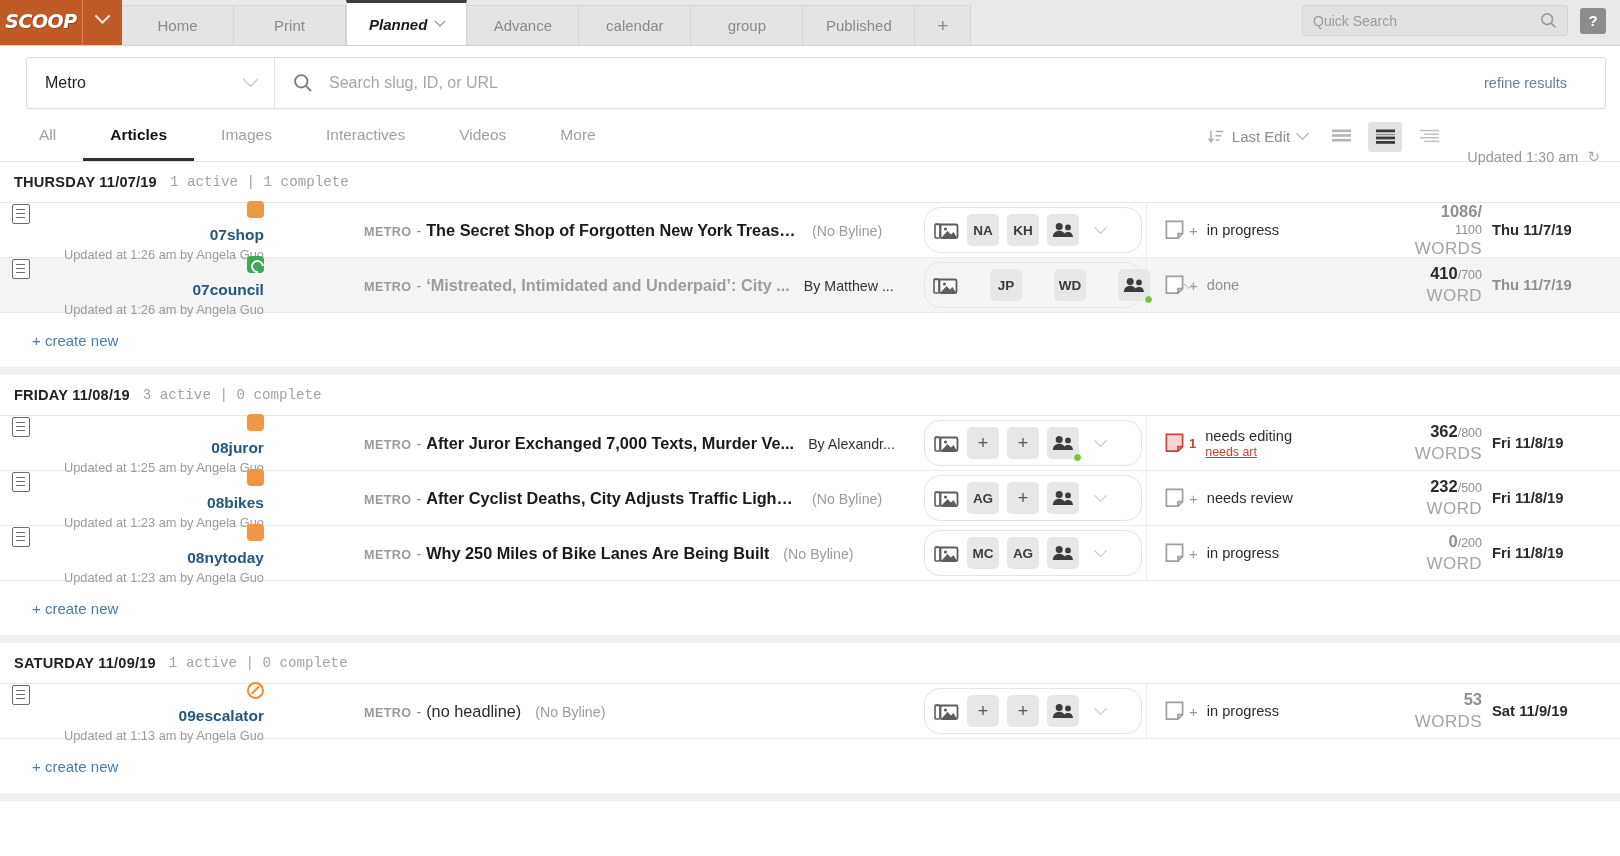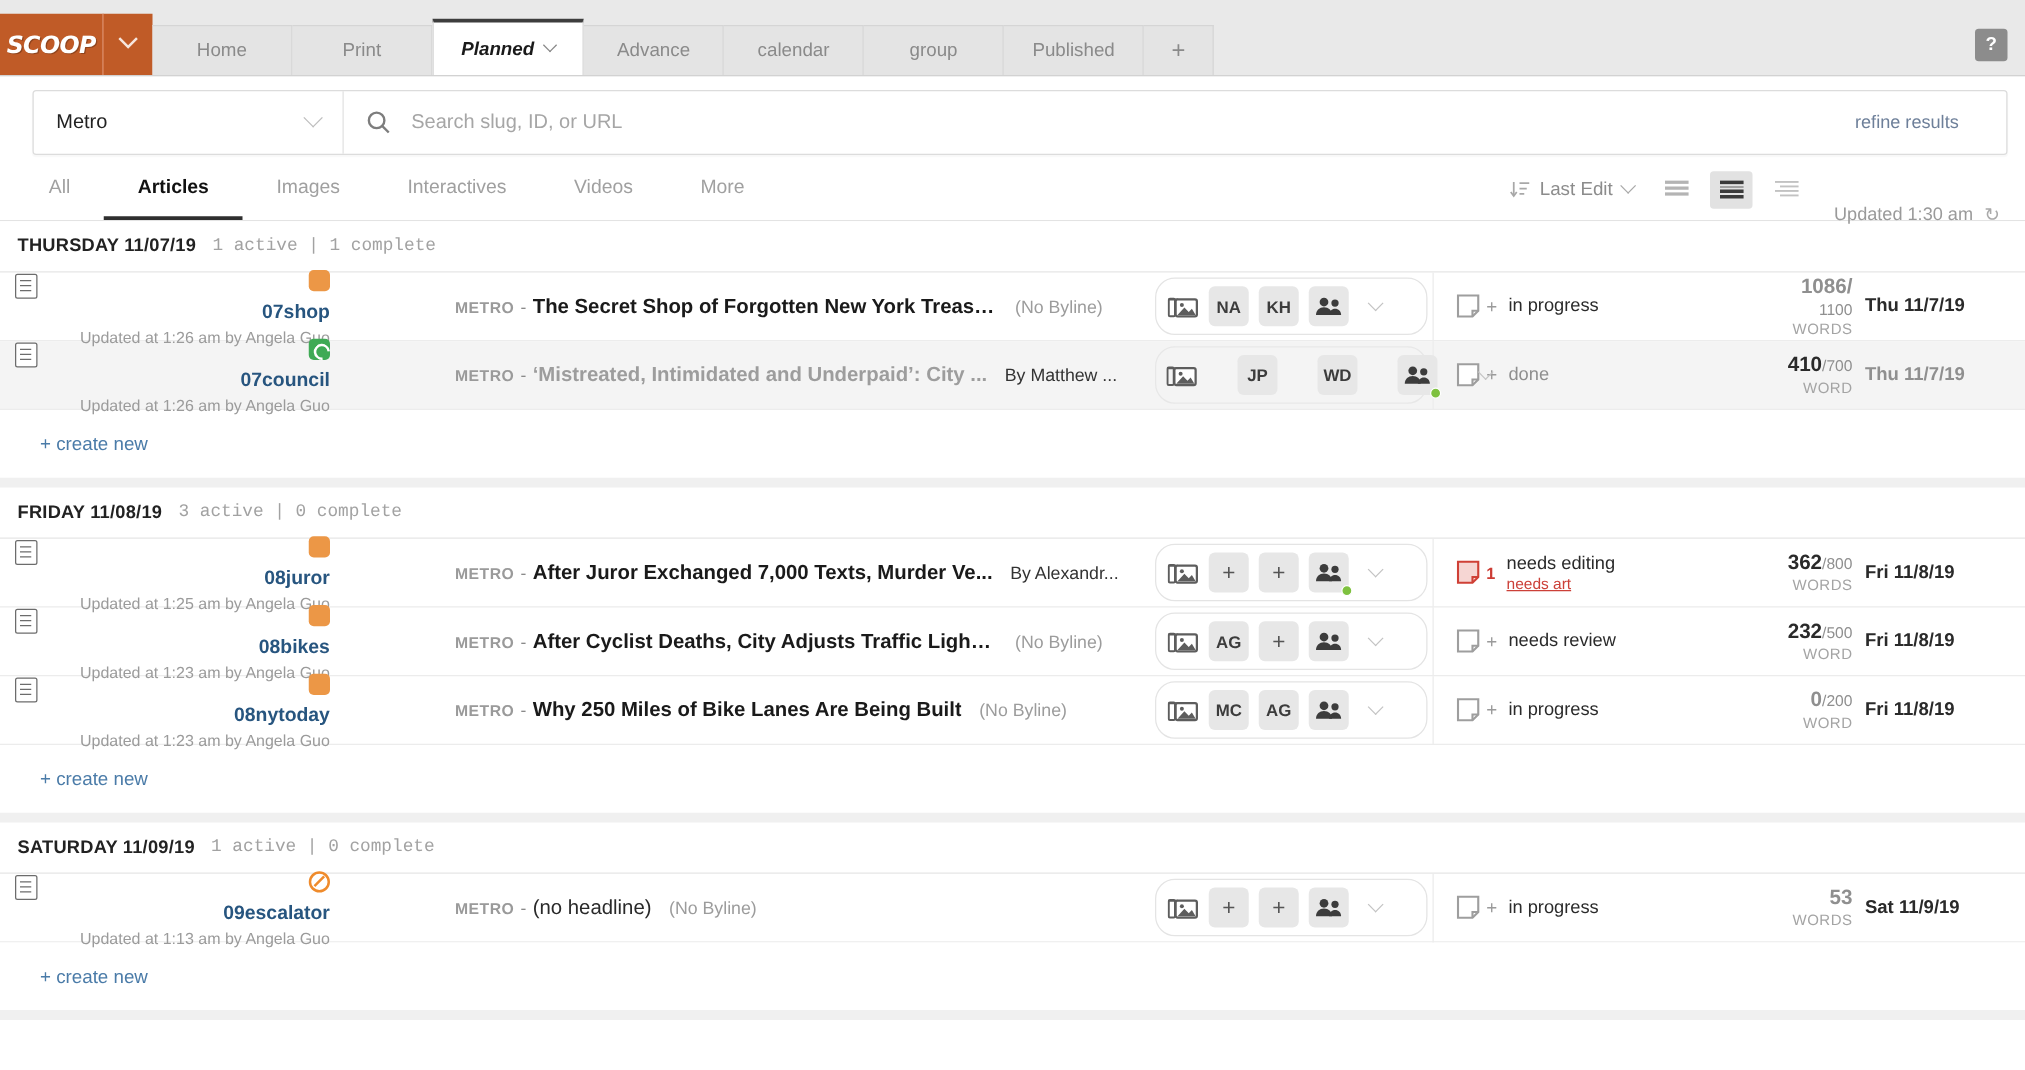--- a/index.html
+++ b/index.html
@@ -6,21 +6,21 @@
   html, body {
     width: 1620px; height: 856px;
     background: #ffffff;
     font-family: "Liberation Sans", sans-serif;
     -webkit-font-smoothing: antialiased;
     overflow: hidden;
   }
 
   
   .topnav {
-    height: 61px;
+    height: 46px;
     background: #e9e9e9;
     display: flex;
     align-items: flex-end;
     position: relative;
     border-bottom: 1px solid #d2d2d2;
   }
   .brand {
     width: 82px; height: 49px;
     background: #c05b27;
     display: flex; align-items: center; justify-content: center;
@@ -345,21 +345,21 @@
 
   .col-words {
     width: 112px; flex: none;
     text-align: right;
     padding-right: 10px;
     line-height: 1.28;
   }
   .wc-main { font-size: 16.5px; font-weight: bold; color: #2a2a2a; }
   .wc-main.muted { color: #8f8f8f; }
   .wc-target { font-size: 12.5px; color: #8f8f8f; }
-  .wc-label { font-size: 12px; color: #a4a4a4; letter-spacing: .4px; }
+  .wc-label { font-size: 17px; color: #a4a4a4; letter-spacing: .4px; }
   .wc-stack .wc-main { display: block; }
   .wc-stack .wc-target { display: block; }
 
   .col-date {
     width: 128px; flex: none;
     font-size: 14.8px; font-weight: bold; color: #2a2a2a;
     padding-right: 16px;
   }
   .col-date.muted { color: #8f8f8f; font-weight: bold; }
 
@@ -403,20 +403,27 @@
       </div>
       <div class="tab">
         <span>group</span>
       </div>
       <div class="tab">
         <span>Published</span>
       </div>
       <div class="tab tab-plus">+</div>
     </div>
   <div class="topnav-right">
+    <div class="quick-search">
+      <input type="text" placeholder="Quick Search" style="">
+      <svg width="17" height="17" viewBox="0 0 18 18">
+        <circle cx="7.6" cy="7.6" r="5.6" fill="none" stroke="#9a9a9a" stroke-width="1.7"></circle>
+        <line x1="11.8" y1="11.8" x2="16.4" y2="16.4" stroke="#9a9a9a" stroke-width="1.7"></line>
+      </svg>
+    </div>
     <div class="help-btn">?</div>
   </div>
 </div>
 
 <div class="searchbar">
   <div class="search-shell">
     <div class="desk-select">
       <span>Metro</span>
       <i class="sel-caret"></i>
     </div>

